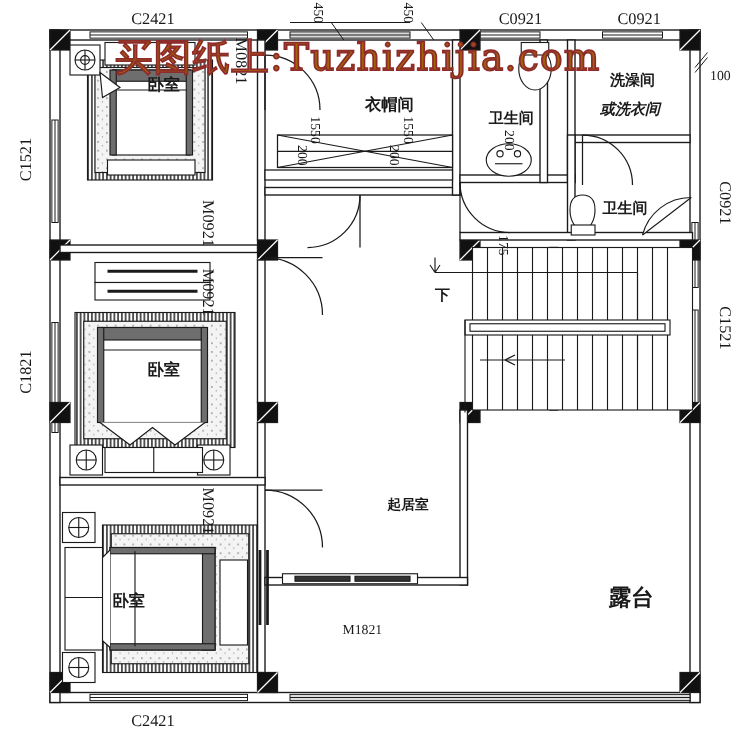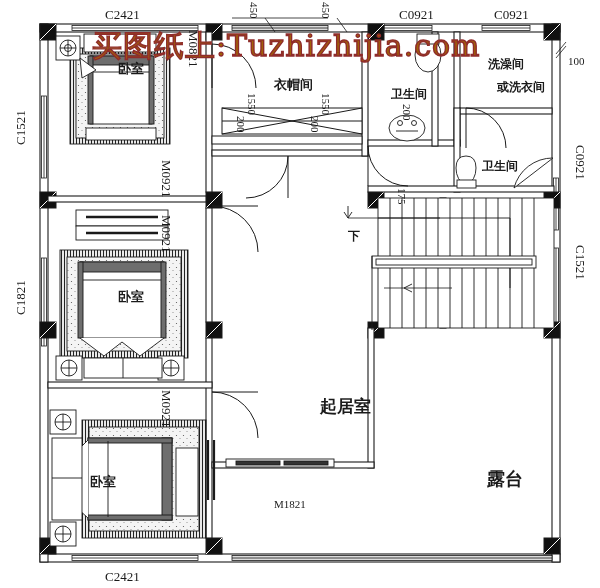--- a/index.html
+++ b/index.html
@@ -340,26 +340,26 @@
         <line x1="566" y1="42" x2="556" y2="54"></line>
         <line x1="566" y1="46" x2="556" y2="58"></line>
       </g>
     </g>
   </svg>
 
   <div id="labels">
       <div class="lbl cn" style="left: 118px; top: 62px; font-size: 13px;">卧室</div>
       <div class="lbl cn" style="left: 118px; top: 290px; font-size: 13px;">卧室</div>
       <div class="lbl cn" style="left: 90px; top: 475px; font-size: 13px;">卧室</div>
-      <div class="lbl cn" style="left: 274px; top: 78px; font-size: 13px;">衣帽间</div>
+      <div class="lbl cn" style="left: 292px; top: 78px; font-size: 13px;">衣帽间</div>
       <div class="lbl cn" style="left: 391px; top: 88px; font-size: 12px;">卫生间</div>
       <div class="lbl cn" style="left: 482px; top: 160px; font-size: 12px;">卫生间</div>
       <div class="lbl cn" style="left: 488px; top: 58px; font-size: 12px;">洗澡间</div>
-      <div class="lbl cn" style="left: 497px; top: 81px; font-size: 12px;">或洗衣间</div>
-      <div class="lbl cn" style="left: 320px; top: 398px; font-size: 17px;">起居室</div>
+      <div class="lbl cn" style="left: 480px; top: 81px; font-size: 12px; font-style: italic;">或洗衣间</div>
+      <div class="lbl cn" style="left: 310px; top: 398px; font-size: 11px;">起居室</div>
       <div class="lbl cn" style="left: 487px; top: 470px; font-size: 18px;">露台</div>
       <div class="lbl dim" style="left: 105px; top: 8px; font-size: 13px;">C2421</div>
       <div class="lbl dim" style="left: 399px; top: 8px; font-size: 13px;">C0921</div>
       <div class="lbl dim" style="left: 494px; top: 8px; font-size: 13px;">C0921</div>
       <div class="lbl dim rot90" style="left: 14px; top: 145px; font-size: 13px;">C1521</div>
       <div class="lbl dim rot90" style="left: 14px; top: 315px; font-size: 13px;">C1821</div>
       <div class="lbl dim rot90b" style="left: 587px; top: 145px; font-size: 13px;">C0921</div>
       <div class="lbl dim rot90b" style="left: 587px; top: 245px; font-size: 13px;">C1521</div>
       <div class="lbl dim" style="left: 105px; top: 570px; font-size: 13px;">C2421</div>
       <div class="lbl dim rot90b" style="left: 200px; top: 30px; font-size: 13px;">M0821</div>

